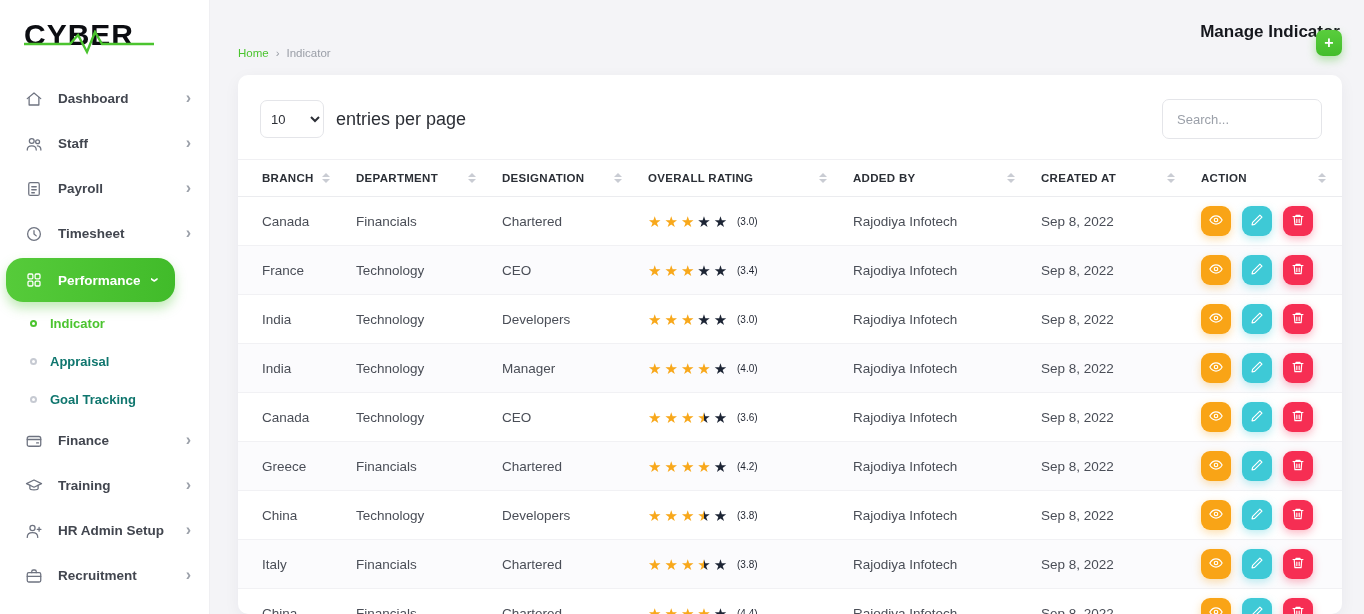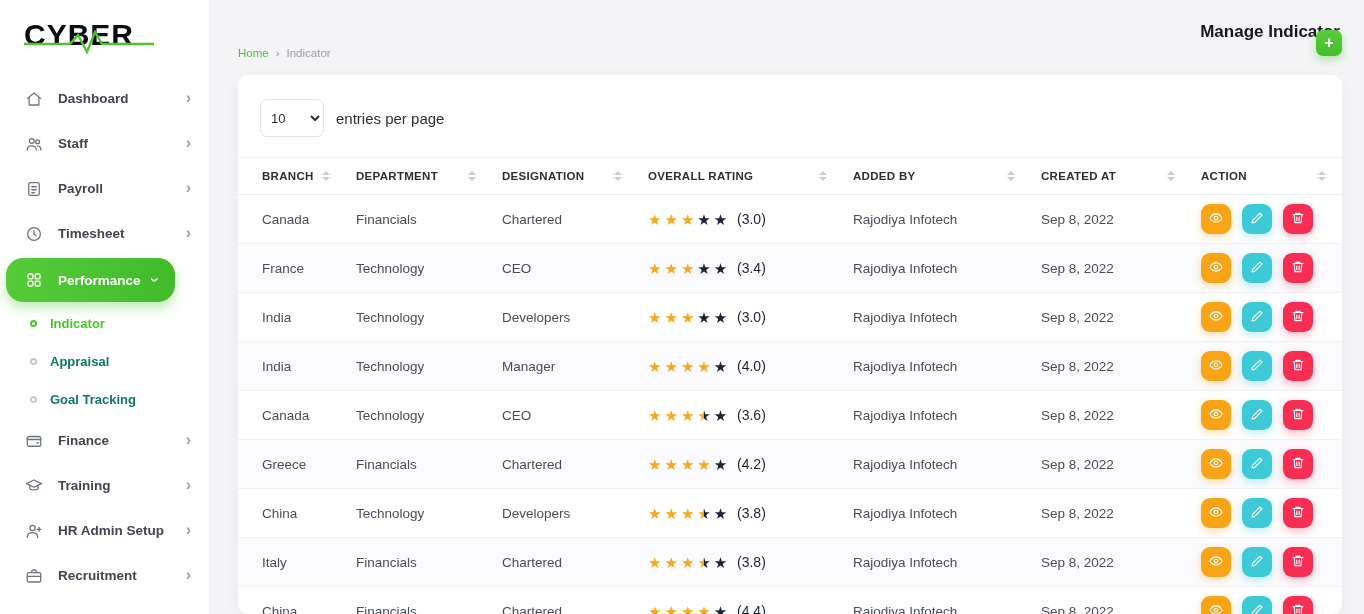--- a/index.html
+++ b/index.html
@@ -37,21 +37,21 @@
   .add-btn { position:absolute; right:22px; top:30px; width:26px; height:26px; border:none; border-radius:7px;
              background:linear-gradient(180deg,#59cd3d,#43bd2b); color:#fff; font-size:16px; font-weight:700; line-height:1;
              cursor:pointer; box-shadow:0 4px 10px rgba(75,196,47,.4); display:flex; align-items:center; justify-content:center; }
 
   .card { margin:2px 22px 0 28px; background:#fff; border-radius:10px; box-shadow:0 4px 16px rgba(40,44,52,.05); overflow:hidden; }
 
   .controls { display:flex; justify-content:space-between; align-items:center; padding:24px 20px 20px 22px; }
   .entries-wrap { display:flex; align-items:center; gap:12px; }
   .entries-select { width:64px; height:38px; border:1px solid #e4e5e9; border-radius:7px; font-size:13px; color:#2c2f36;
                     padding:0 6px; background:#fff; cursor:pointer; font-family:inherit; }
-  .entries-label { font-size:15px; color:#2c2f36; }
+  .entries-label { font-size:18px; color:#2c2f36; }
   .search-input { width:160px; height:40px; border:1px solid #e4e5e9; border-radius:7px; padding:0 14px; font-size:13px;
                   color:#2c2f36; outline:none; font-family:inherit; }
   .search-input::placeholder { color:#9ba0a9; }
 
   table { width:100%; border-collapse:collapse; table-layout:fixed; }
   thead th { border-top:1px solid #f0f0f3; border-bottom:1px solid #ebecef; padding:12px 10px; text-align:left; cursor:pointer; }
   th .th-inner { display:flex; align-items:center; justify-content:space-between; }
   .th-label { font-size:11.5px; font-weight:700; color:#2b2f36; letter-spacing:.3px; }
   .sort-icon { display:inline-flex; flex-direction:column; gap:2px; margin-right:6px; cursor:pointer; }
   .sort-icon i { display:block; width:0; height:0; border-left:4px solid transparent; border-right:4px solid transparent; }
@@ -59,21 +59,21 @@
   .sort-icon .dn { border-top:4px solid #c9ccd3; }
   th:first-child, td:first-child { padding-left:24px;margin-left:16px; }
 
   tbody td { padding:0 10px; height:49px; border-bottom:1px solid #f1f1f4; font-size:13.5px; color:#4a4e57; }
   tbody tr:nth-child(even) td { background:#fbfbfd; }
   .stars { display:inline-flex; gap:3px; vertical-align:middle; }
   .star { font-size:15px; line-height:1; }
   .star.full { color:#f8a81b; }
   .star.empty { color:#1c2434; }
   .star.half { background:linear-gradient(90deg,#f8a81b 52%,#1c2434 52%); -webkit-background-clip:text; background-clip:text; color:transparent; }
-  .rating-num { margin-left:6px; font-size:14px; color:#1f2430; vertical-align:middle; }
+  .rating-num { margin-left:6px; font-size:10px; color:#1f2430; vertical-align:middle; }
 
   .act { width:30px; height:30px; border:none; border-radius:9px; margin-right:7px; cursor:pointer;
          display:inline-flex; align-items:center; justify-content:center; vertical-align:middle; }
   .act svg { width:14px; height:14px; }
   .act.view { background:#f9a416; box-shadow:0 3px 8px rgba(249,164,22,.35); }
   .act.edit { background:#3ec9d6; box-shadow:0 3px 8px rgba(62,201,214,.35); }
   .act.del  { background:#f62e53; box-shadow:0 3px 8px rgba(246,46,83,.35); }
 </style>
 </head>
 <body>
@@ -214,20 +214,21 @@
     </div>
 
     <div class="card">
       <div class="controls">
         <div class="entries-wrap">
           <select class="entries-select">
             <option selected="">10</option>
           </select>
           <span class="entries-label">entries per page</span>
         </div>
+        <input class="search-input" type="text" placeholder="Search..." style="">
       </div>
 
       <table>
         <colgroup>
           <col style="width:108px">
             <col style="width:146px">
             <col style="width:146px">
             <col style="width:205px">
           <col style="width:188px">
             <col style="width:160px">

